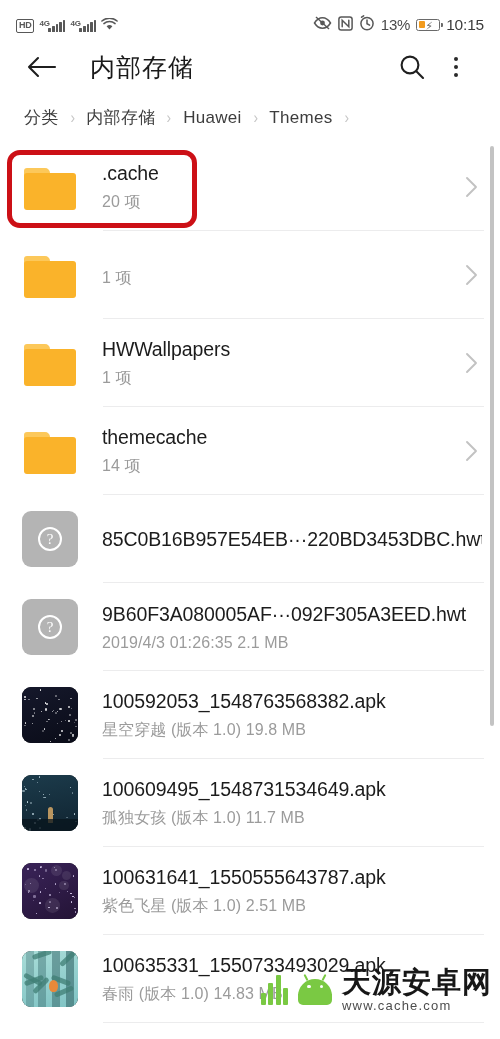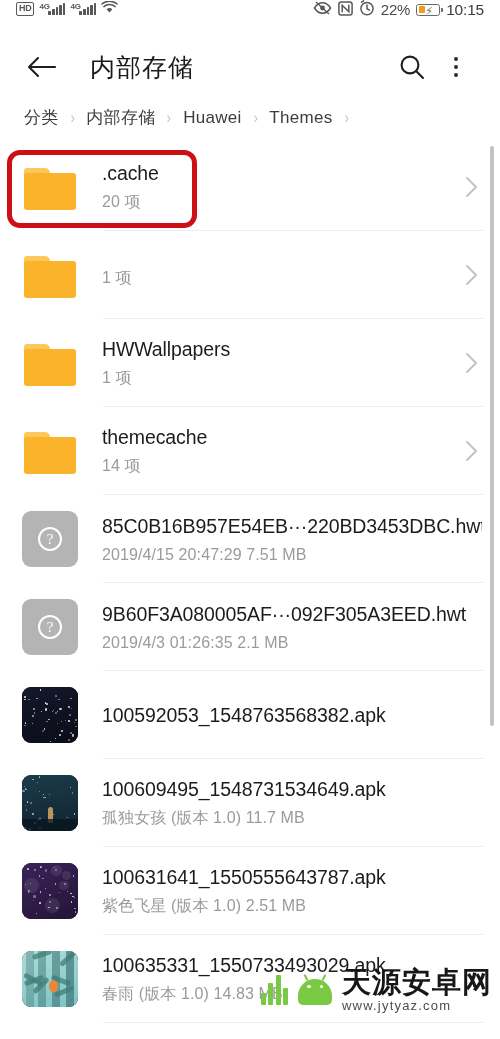--- a/index.html
+++ b/index.html
@@ -12,21 +12,21 @@
   #phone {
     position:relative;
     width:500px; height:1039px;
     background:#ffffff;
     overflow:hidden;
   }
 
   
   .statusbar {
     height:34px;
-    display:flex; align-items:flex-start;
+    display:flex; align-items:flex-end;
     padding:0 16px;
     font-size:15px; color:#4a4a4a;
   }
   .sb-left { display:flex; align-items:center; gap:5px; }
   .sb-right { margin-left:auto; display:flex; align-items:center; gap:6px; }
   .hd-badge {
     border:1.6px solid #585858; border-radius:2px;
     font-size:9px; font-weight:bold; line-height:1;
     padding:1.5px 2px; color:#585858; letter-spacing:-0.3px;
   }
@@ -249,21 +249,21 @@
           <path d="M4.2 10.8 L4.2 4.2 L10.8 10.8 L10.8 4.2" fill="none" stroke="#585858" stroke-width="1.5" stroke-linecap="round"></path>
         </svg>
       </span>
       <span>
         <svg width="16" height="16" viewBox="0 0 16 16">
           <circle cx="8" cy="8.6" r="6.1" fill="none" stroke="#585858" stroke-width="1.5"></circle>
           <path d="M8 5.1 L8 8.7 L10.6 10.2" fill="none" stroke="#585858" stroke-width="1.5" stroke-linecap="round"></path>
           <path d="M2.6 2.2 L4.6 0.8" stroke="#585858" stroke-width="1.5" stroke-linecap="round"></path>
         </svg>
       </span>
-      <span class="pct">22%</span>
+      <span class="pct">13%</span>
       <span class="batt">
         <span class="fill"></span>
         <span class="bolt">⚡</span>
       </span>
       <span class="clock">10:15</span>
     </div>
   </div>
 
   <div class="appbar">
     <div class="icon-btn">
@@ -354,21 +354,20 @@
             <path d="M2 2 L11 11 L2 20" fill="none" stroke="#c2c2c2" stroke-width="1.9" stroke-linecap="round" stroke-linejoin="round"></path>
           </svg></span>
         <span class="divider"></span>
       </div>
       <div class="row">
         <div class="thumb unknown">
           <span class="q">?</span>
         </div>
         <div class="meta">
           <div class="name">85C0B16B957E54EB···220BD3453DBC.hwt</div>
-          <div class="sub">2019/4/15 20:47:29 7.51 MB</div>
         </div>
         <span class="divider"></span>
       </div>
       <div class="row">
         <div class="thumb unknown">
           <span class="q">?</span>
         </div>
         <div class="meta">
           <div class="name">9B60F3A080005AF···092F305A3EED.hwt</div>
           <div class="sub">2019/4/3 01:26:35 2.1 MB</div>
@@ -421,20 +420,21 @@
             <span class="star" style="left: 37.2125px; top: 46.9861px; width: 1.86576px; height: 1.86576px; background: rgb(255, 255, 255); opacity: 0.81;"></span>
             <span class="star" style="left: 47.2974px; top: 27.4689px; width: 1.60408px; height: 1.60408px; background: rgb(255, 255, 255); opacity: 0.46;"></span>
             <span class="star" style="left: 29.7771px; top: 23.8894px; width: 1.21728px; height: 1.21728px; background: rgb(255, 255, 255); opacity: 0.72;"></span>
             <span class="star" style="left: 9.62205px; top: 27.9356px; width: 2.12204px; height: 2.12204px; background: rgb(255, 255, 255); opacity: 0.68;"></span>
             <span class="star" style="left: 45.6088px; top: 51.6984px; width: 2.27694px; height: 2.27694px; background: rgb(255, 255, 255); opacity: 0.48;"></span>
             <span class="star" style="left: 34.574px; top: 35.8546px; width: 1.36785px; height: 1.36785px; background: rgb(255, 255, 255); opacity: 0.41;"></span>
           </div>
         </div>
         <div class="meta">
           <div class="name">100592053_1548763568382.apk</div>
+          <div class="sub">星空穿越 (版本 1.0) 19.8 MB</div>
         </div>
         <span class="divider"></span>
       </div>
       <div class="row">
         <div class="thumb art">
           <div class="sky" style="background: linear-gradient(170deg, rgb(28, 59, 75) 0%, rgb(16, 36, 49) 100%);">
             <span class="star" style="left: 50.1083px; top: 17.3797px; width: 1.23908px; height: 1.23908px; background: rgb(207, 230, 239); opacity: 0.47;"></span>
             <span class="star" style="left: 14.6097px; top: 43.5458px; width: 2.02703px; height: 2.02703px; background: rgb(207, 230, 239); opacity: 0.42;"></span>
             <span class="star" style="left: 22.3423px; top: 22.1852px; width: 1.20553px; height: 1.20553px; background: rgb(207, 230, 239); opacity: 0.74;"></span>
             <span class="star" style="left: 26.7153px; top: 18.8723px; width: 1.31053px; height: 1.31053px; background: rgb(207, 230, 239); opacity: 0.6;"></span>
@@ -563,17 +563,17 @@
     <div class="wm-droid">
       <span class="ant l"></span>
         <span class="ant r"></span>
       <span class="head"></span>
       <span class="eye l"></span>
         <span class="eye r"></span>
       <span class="body2"></span>
     </div>
     <div class="wm-text">
       <span class="wm-title">天源安卓网</span>
-      <span class="wm-url">www.jytyaz.com</span>
+      <span class="wm-url">www.cache.com</span>
     </div>
   </div>
 
 </div>
 
 </body></html>

